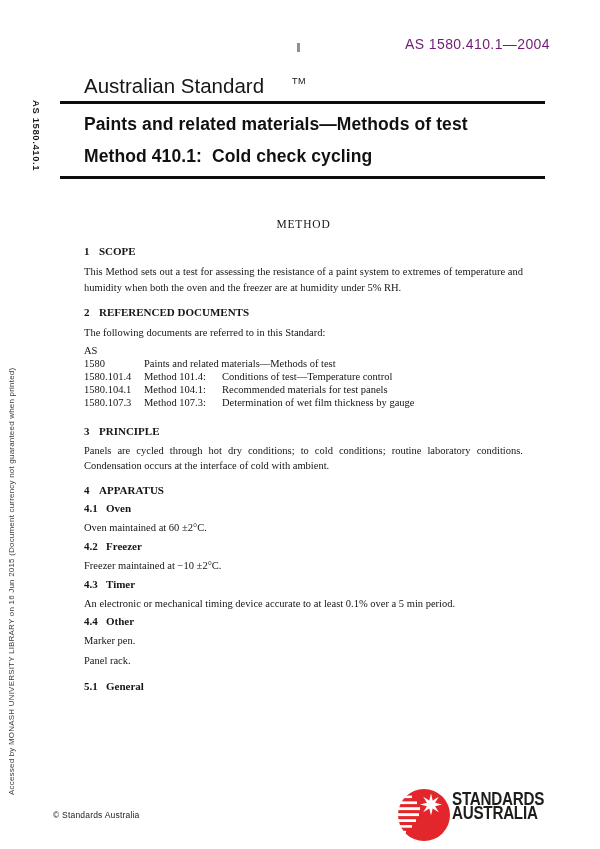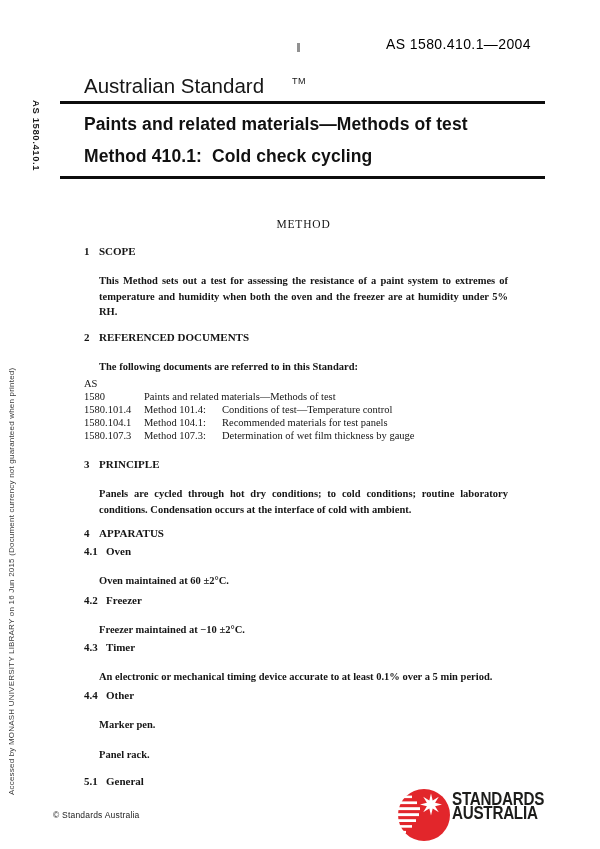--- a/index.html
+++ b/index.html
@@ -13,25 +13,25 @@
     width: 600px;
     height: 849px;
     background: #ffffff;
     overflow: hidden;
     color: #111;
   }
   
   .doc-number {
     position: absolute;
     top: 36px;
-    right: 69px;
+    right: 50px;
     font-family: "Liberation Sans", sans-serif;
     font-size: 14px;
     letter-spacing: 0.4px;
-    color: #000000;
+    color: #701a75;
   }
   .page-mark {
     position: absolute;
     left: 297px;
     top: 43px;
     width: 3px;
     height: 9px;
     background: #919191;
   }
   .brand {
@@ -112,21 +112,21 @@
     margin: 0 0 14px 0;
   }
   .sec, .sub {
     font-weight: 700;
     line-height: 13px;
     font-size: 11px;
     margin: 0 0 6px 0;
   }
   .sec .sn { display: inline-block; width: 15px; }
   .sub .sn { display: inline-block; width: 22px; }
-  .content p { margin: 15px; font-weight: bold; }
+  .content p { margin: 0; }
   .just { text-align: justify; }
   .g3 { margin-bottom: 3px !important; }
   .g4 { margin-bottom: 4px !important; }
   .g5 { margin-bottom: 5px !important; }
   .g6 { margin-bottom: 6px !important; }
   .g10 { margin-bottom: 10px !important; }
   .g11 { margin-bottom: 11px !important; }
   .g12 { margin-bottom: 12px !important; }
   .g16 { margin-bottom: 16px !important; }
   .refs { line-height: 13px; margin: 0 0 16px 0; }

